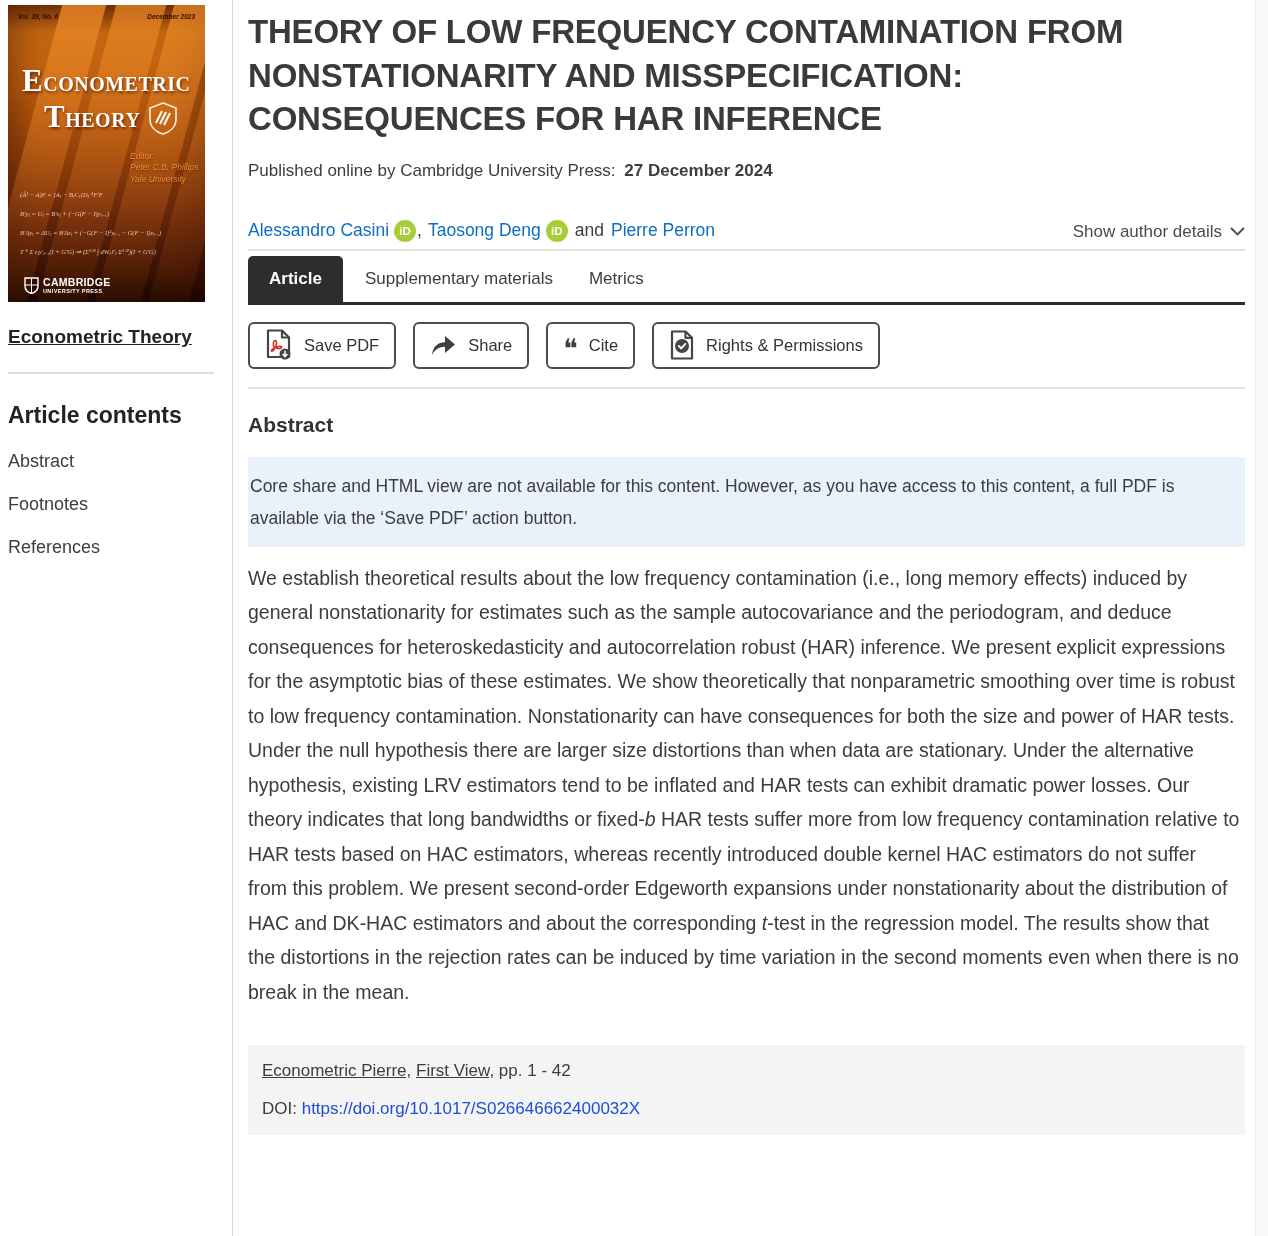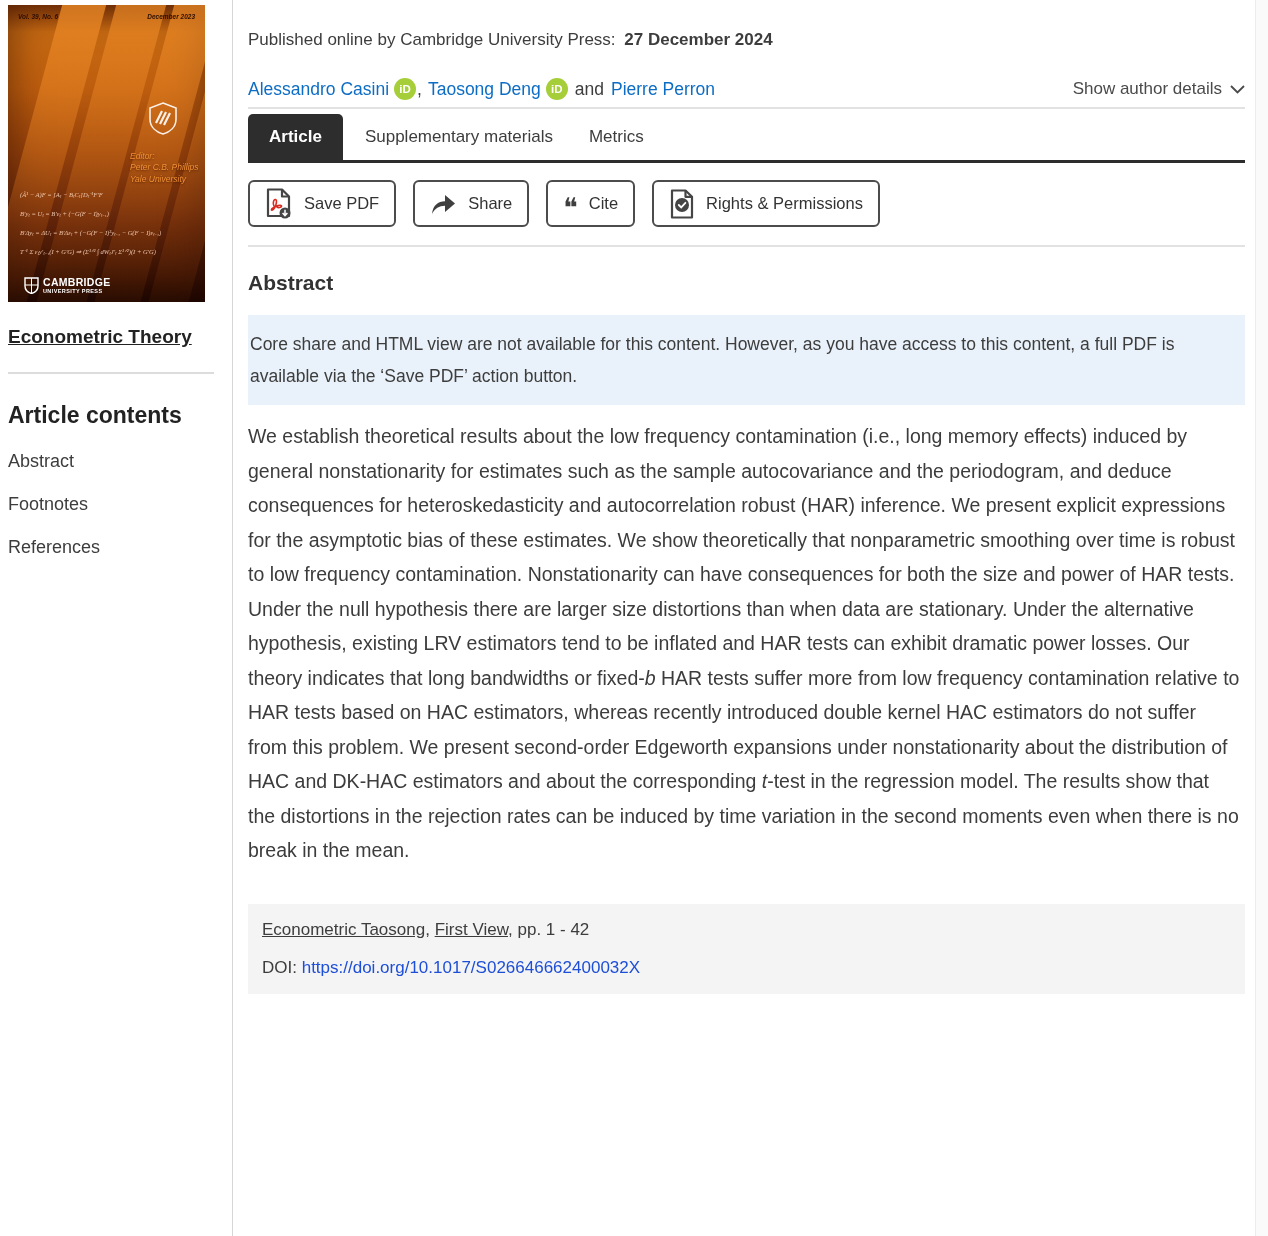--- a/index.html
+++ b/index.html
@@ -35,21 +35,21 @@
   .side-hr { border:none; border-top:2px solid #dcdcdc; margin:24px 0 0 0; width:206px; }
   .contents-heading { margin-top:28px; font-size:23px; font-weight:bold; color:#222; }
   .side-item { display:block; margin-top:22px; font-size:18px; color:#3d3d3d; text-decoration:none; cursor:pointer; }
 
   
   .main { position:absolute; left:248px; top:10px; width:997px; }
   .title { font-size:33px; line-height:1.32; font-weight:bold; color:#3a3a3a; letter-spacing:-.2px; max-width:965px; }
   .published { margin-top:20px; font-size:17px; color:#3d3d3d; }
   .published b { margin-left:4px; }
 
-  .authors-row { margin-top:28px; display:flex; justify-content:space-between; align-items:center; }
+  .authors-row { margin-top:39px; display:flex; justify-content:space-between; align-items:flex-end; }
   .authors { font-size:17.5px; display:flex; align-items:center; flex-wrap:wrap; }
   .author-link { color:#0d6dc4; text-decoration:none; cursor:pointer; }
   .orcid { display:inline-flex; align-items:center; justify-content:center; width:22px; height:22px; margin-left:5px; border-radius:50%; background:#a6ce39; color:#fff; font-size:11.5px; font-weight:bold; cursor:pointer; }
   .sep { margin:0 6px 0 1px; }
   .show-details { display:flex; align-items:center; gap:8px; background:none; border:none; font-family:inherit; font-size:17px; color:#4a4a4a; cursor:pointer; }
 
   .tabs-wrap { margin-top:7px; border-top:2px solid #e2e2e2; border-bottom:3px solid #2d2d2d; display:flex; align-items:flex-end; }
   .tab { font-size:17px; color:#3d3d3d; padding:13px 18px; cursor:pointer; margin-top:4px; }
   .tab.active { background:#2d2d2d; color:#fff; font-weight:bold; border-radius:5px 5px 0 0; padding:13px 21px; margin-right:4px; margin-top:5px; }
 
@@ -81,20 +81,24 @@
   <aside class="sidebar">
     <div class="cover">
       <div class="stripe s1"></div>
       <div class="stripe s2"></div>
       <div class="stripe s3"></div>
       <div class="stripe s4"></div>
       <div class="cover-top">
         <span>Vol. 39, No. 6</span>
         <span>December 2023</span>
       </div>
+      <div class="cover-title">
+        <span class="cover-word">Econometric</span>
+        <span class="cover-word t2">Theory</span>
+      </div>
       <div class="cover-emblem">
         <svg width="34" height="34" viewBox="0 0 34 34">
           <path d="M17 2 L30 7 V18 C30 26 24 31 17 33 C10 31 4 26 4 18 V7 Z" fill="none" stroke="#ffffff" stroke-width="1.6" opacity="0.9"></path>
           <path d="M10 22 L16 10 M14 23 L20 11 M18 24 L24 12" stroke="#ffffff" stroke-width="2.2" opacity="0.9"></path>
         </svg>
       </div>
       <div class="cover-editor">
         <div>Editor:</div>
         <div>Peter C.B. Phillips</div>
         <div>Yale University</div>
@@ -121,20 +125,21 @@
     <hr class="side-hr">
     <h2 class="contents-heading">Article contents</h2>
     <a class="side-item">Abstract</a>
     <a class="side-item">Footnotes</a>
     <a class="side-item">References</a>
   </aside>
 
   <div class="vdivider"></div>
 
   <main class="main">
+    <h1 class="title">THEORY OF LOW FREQUENCY CONTAMINATION FROM NONSTATIONARITY AND MISSPECIFICATION: CONSEQUENCES FOR HAR INFERENCE</h1>
 
     <p class="published">
       <span>Published online by Cambridge University Press:</span>
       <b>27 December 2024</b>
     </p>
 
     <div class="authors-row">
       <div class="authors">
         <a class="author-link">Alessandro Casini</a>
         <span class="orcid">iD</span>
@@ -198,21 +203,21 @@
     <h2 class="abstract-heading">Abstract</h2>
 
     <div class="notice">Core share and HTML view are not available for this content. However, as you have access to this content, a full PDF is available via the ‘Save PDF’ action button.</div>
 
     <p class="abstract-text"><span>We establish theoretical results about the low frequency contamination (i.e., long memory effects) induced by general nonstationarity for estimates such as the sample autocovariance and the periodogram, and deduce consequences for heteroskedasticity and autocorrelation robust (HAR) inference. We present explicit expressions for the asymptotic bias of these estimates. We show theoretically that nonparametric smoothing over time is robust to low frequency contamination. Nonstationarity can have consequences for both the size and power of HAR tests. Under the null hypothesis there are larger size distortions than when data are stationary. Under the alternative hypothesis, existing LRV estimators tend to be inflated and HAR tests can exhibit dramatic power losses. Our theory indicates that long bandwidths or fixed-</span><i>b</i><span> HAR tests suffer more from low frequency contamination relative to HAR tests based on HAC estimators, whereas recently introduced double kernel HAC estimators do not suffer from this problem. We present second-order Edgeworth expansions under nonstationarity about the distribution of HAC and DK-HAC estimators and about the corresponding </span><i>t</i><span>-test in the regression model. The results show that the distortions in the rejection rates can be induced by time variation in the second moments even when there is no break in the mean.</span></p>
 
     <div class="info-table">
       <div class="info-row">
         <div class="info-value">
           <div>
-            <a class="ulink">Econometric Taosong,</a>
+            <a class="ulink">Econometric Pierre,</a>
             <a class="ulink">First View,</a>
             <span>pp. 1 - 42</span>
           </div>
           <div class="doi-line">
             <span>DOI:</span>
             <a class="blue-link">https://doi.org/10.1017/S026646662400032X</a>
           </div>
         </div>
       </div>
     </div>

